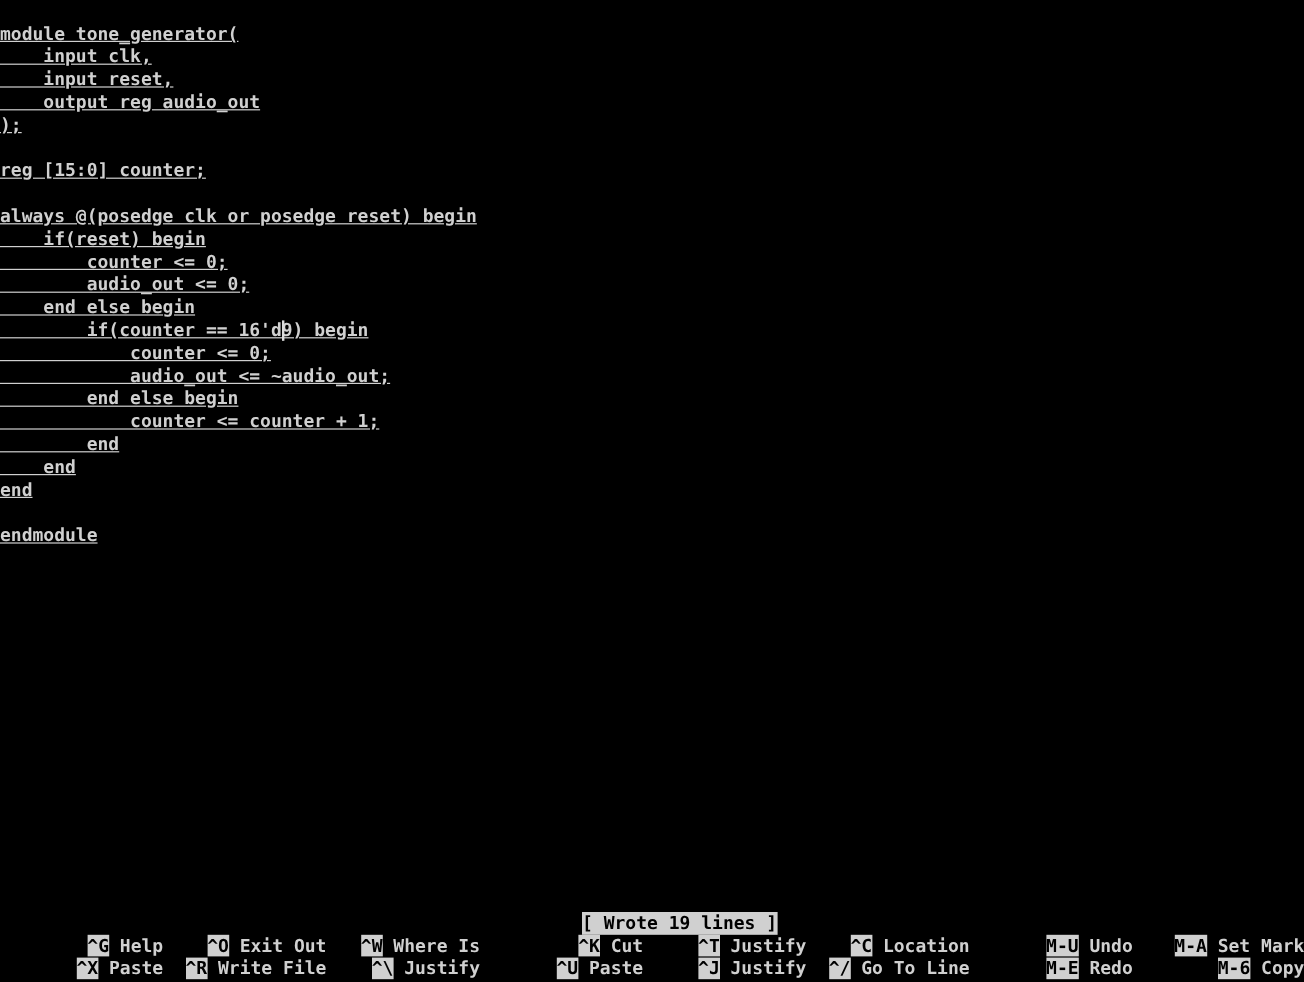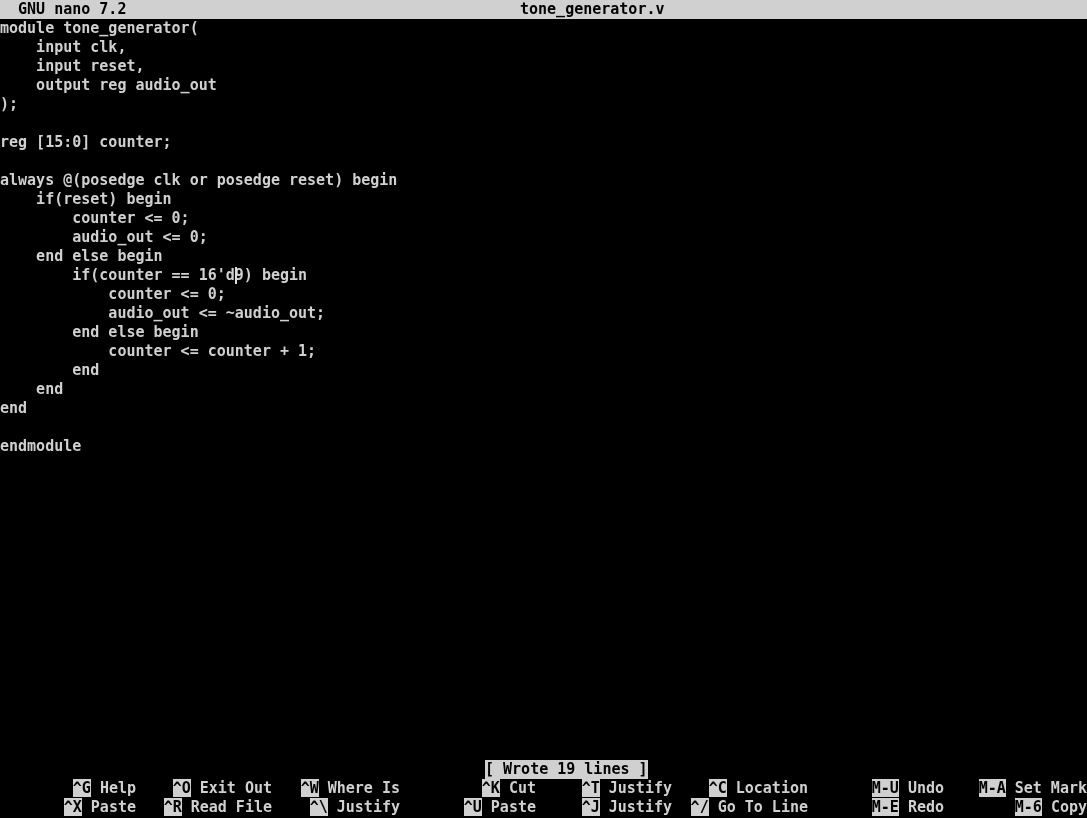--- a/index.html
+++ b/index.html
@@ -30,20 +30,21 @@
   }
   .titlebar .app { position: absolute; left: 0; top: 0; white-space: pre; }
   .titlebar .filename { position: absolute; left: 520px; top: 0; white-space: pre; }
   .code {
     position: absolute;
     top: 19px; left: 0;
     margin: 0;
     white-space: pre;
     font: inherit;
     color: var(--fg, #d0d0d0);
+    text-decoration: underline;
   }
   .cursor {
     position: absolute;
     width: 2px;
     height: 17px;
     background: #dcdcdc;
   }
   .status {
     position: absolute;
     top: 760px;
@@ -71,24 +72,20 @@
   .sc .lbl {
     margin-left: 1ch;
     color: var(--fg, #d0d0d0);
   }
 </style>
 </head>
 <body>
 
 <div class="screen">
 
-  <header class="titlebar">
-    <span class="app">  GNU nano 7.2</span>
-    <span class="filename">tone_generator.v</span>
-  </header>
 
   <pre class="code">module tone_generator(
     input clk,
     input reset,
     output reg audio_out
 );
 
 reg [15:0] counter;
 
 always @(posedge clk or posedge reset) begin
@@ -117,21 +114,21 @@
     <span class="sc"><span class="key">^W</span><span class="lbl">Where Is</span></span>
     <span class="sc"><span class="key">^K</span><span class="lbl">Cut</span></span>
     <span class="sc"><span class="key">^T</span><span class="lbl">Justify</span></span>
     <span class="sc"><span class="key">^C</span><span class="lbl">Location</span></span>
     <span class="sc"><span class="key">M-U</span><span class="lbl">Undo</span></span>
     <span class="sc"><span class="key">M-A</span><span class="lbl">Set Mark</span></span>
   </div>
 
   <div class="shortcut-row row2">
     <span class="sc"><span class="key">^X</span><span class="lbl">Paste</span></span>
-    <span class="sc"><span class="key">^R</span><span class="lbl">Read File</span></span>
+    <span class="sc"><span class="key">^R</span><span class="lbl">Write File</span></span>
     <span class="sc"><span class="key">^\</span><span class="lbl">Justify</span></span>
     <span class="sc"><span class="key">^U</span><span class="lbl">Paste</span></span>
     <span class="sc"><span class="key">^J</span><span class="lbl">Justify</span></span>
     <span class="sc"><span class="key">^/</span><span class="lbl">Go To Line</span></span>
     <span class="sc"><span class="key">M-E</span><span class="lbl">Redo</span></span>
     <span class="sc"><span class="key">M-6</span><span class="lbl">Copy</span></span>
   </div>
 
 </div>
 

